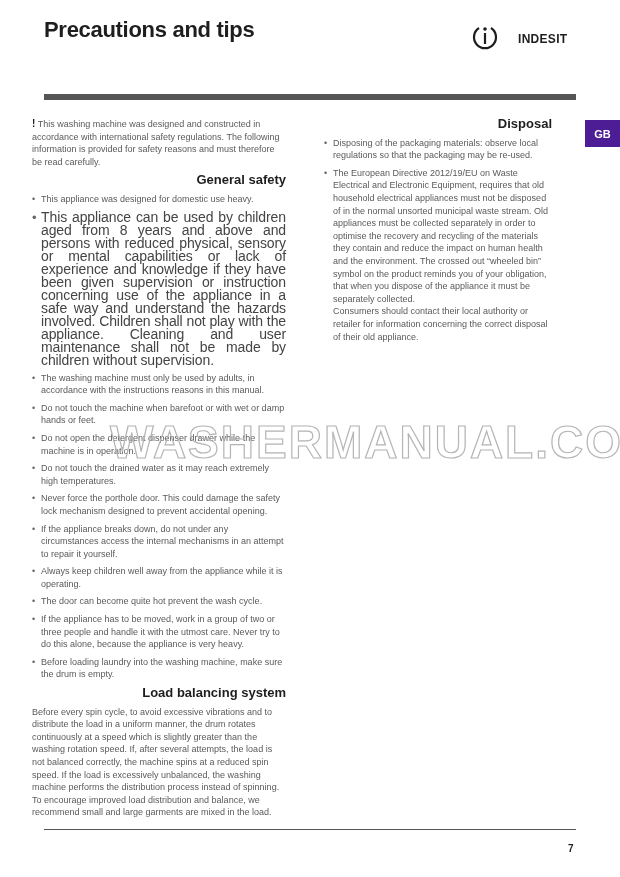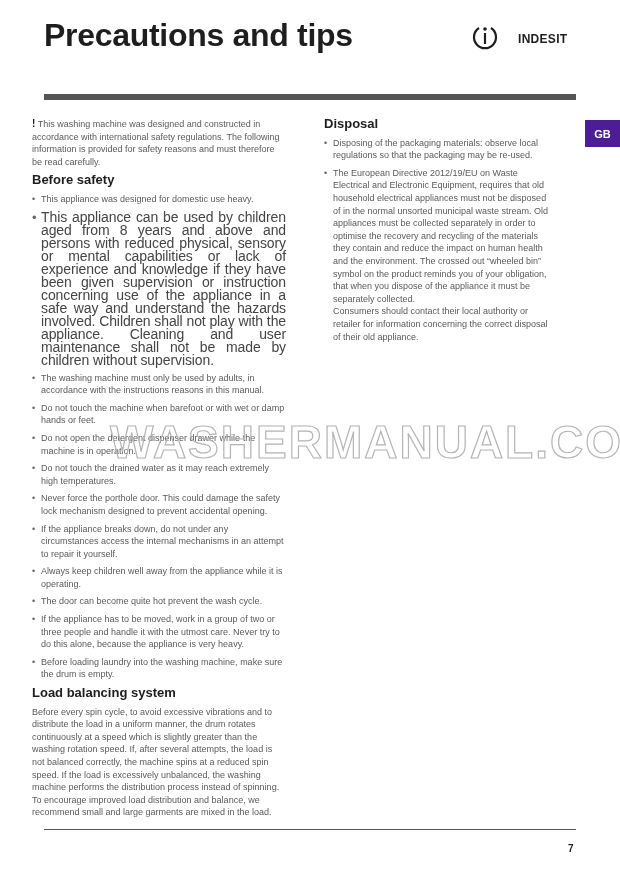--- a/index.html
+++ b/index.html
@@ -1,31 +1,31 @@
 <!DOCTYPE html>
 <html><head>
 <meta charset="utf-8">
 <style>
   html, body { margin: 0; padding: 0; background: #ffffff; }
   body { width: 620px; height: 877px; position: relative; overflow: hidden;
          font-family: "Liberation Sans", sans-serif; color: #555; }
   .title { position: absolute; left: 44px; top: 17px; margin: 0;
-           font-size: 32px; font-weight: bold; color: #1e1e1e; letter-spacing: -0.3px; }
+           font-size: 22px; font-weight: bold; color: #1e1e1e; letter-spacing: -0.3px; }
   .logo { position: absolute; left: 471px; top: 24px; display: flex; align-items: center; }
   .logo svg { width: 28px; height: 28px; }
   .logo-text { font-size: 17px; font-weight: bold; color: #1e1e1e; margin-left: 3px; letter-spacing: 0.3px; font-variant: small-caps; padding-left: 16px; }
   .top-rule { position: absolute; left: 44px; top: 94px; width: 532px; height: 6px; background: #555; }
   .gb-tab { position: absolute; left: 585px; top: 120px; width: 35px; height: 27px; background: #4c1d95;
             color: #fff; font-weight: bold; font-size: 11px; display: flex; align-items: center; justify-content: center; }
   .col { position: absolute; font-size: 9px; line-height: 12.6px; color: #5a5a5a; }
   .col-left { left: 32px; top: 118px; width: 254px; }
   .col-right { left: 324px; top: 118px; width: 228px; }
   .intro { margin: 0; }
   .intro .excl { font-weight: bold; color: #1e1e1e; font-size: 10px; }
-  h2 { margin: 6px 0 6px 0; font-size: 13px; font-weight: bold; color: #1e1e1e; }
+  h2 { margin: 6px 0 6px 0; font-size: 13px; font-weight: bold; color: #1e1e1e; text-align: right; }
   .col-right h2 { margin-top: 0; }
   ul { list-style: none; margin: 0; padding: 0; }
   li { position: relative; padding-left: 9px; margin-bottom: 5px; }
   li::before { content: "•"; position: absolute; left: 0; top: 0; color: #666; }
   li.big { font-size: 14px; line-height: 13px; color: #444; letter-spacing: -0.1px; text-align: justify; }
   li.big::before { font-size: 13px; }
   .para { margin: 0; }
   .watermark { position: absolute; left: 110px; top: 415px; font-size: 46px; font-weight: bold;
                color: transparent; -webkit-text-stroke: 1.2px #b5b5b5; letter-spacing: 2px; pointer-events: none; }
   .bottom-rule { position: absolute; left: 44px; top: 829px; width: 532px; height: 1px; background: #555; }
@@ -47,21 +47,21 @@
 
 <div class="top-rule"></div>
 
 <div class="gb-tab">GB</div>
 
 <div class="col col-left">
   <p class="intro">
     <span class="excl">!</span><span> This washing machine was designed and constructed in accordance with international safety regulations. The following information is provided for safety reasons and must therefore be read carefully.</span>
   </p>
 
-  <h2>Before safety</h2>
+  <h2>General safety</h2>
   <ul>
     <li>This appliance was designed for domestic use heavy.</li>
     <li class="big">This appliance can be used by children aged from 8 years and above and persons with reduced physical, sensory or mental capabilities or lack of experience and knowledge if they have been given supervision or instruction concerning use of the appliance in a safe way and understand the hazards involved. Children shall not play with the appliance. Cleaning and user maintenance shall not be made by children without supervision.</li>
     <li>The washing machine must only be used by adults, in accordance with the instructions reasons in this manual.</li>
     <li>Do not touch the machine when barefoot or with wet or damp hands or feet.</li>
     <li>Do not open the detergent dispenser drawer while the machine is in operation.</li>
     <li>Do not touch the drained water as it may reach extremely high temperatures.</li>
     <li>Never force the porthole door. This could damage the safety lock mechanism designed to prevent accidental opening.</li>
     <li>If the appliance breaks down, do not under any circumstances access the internal mechanisms in an attempt to repair it yourself.</li>
     <li>Always keep children well away from the appliance while it is operating.</li>

